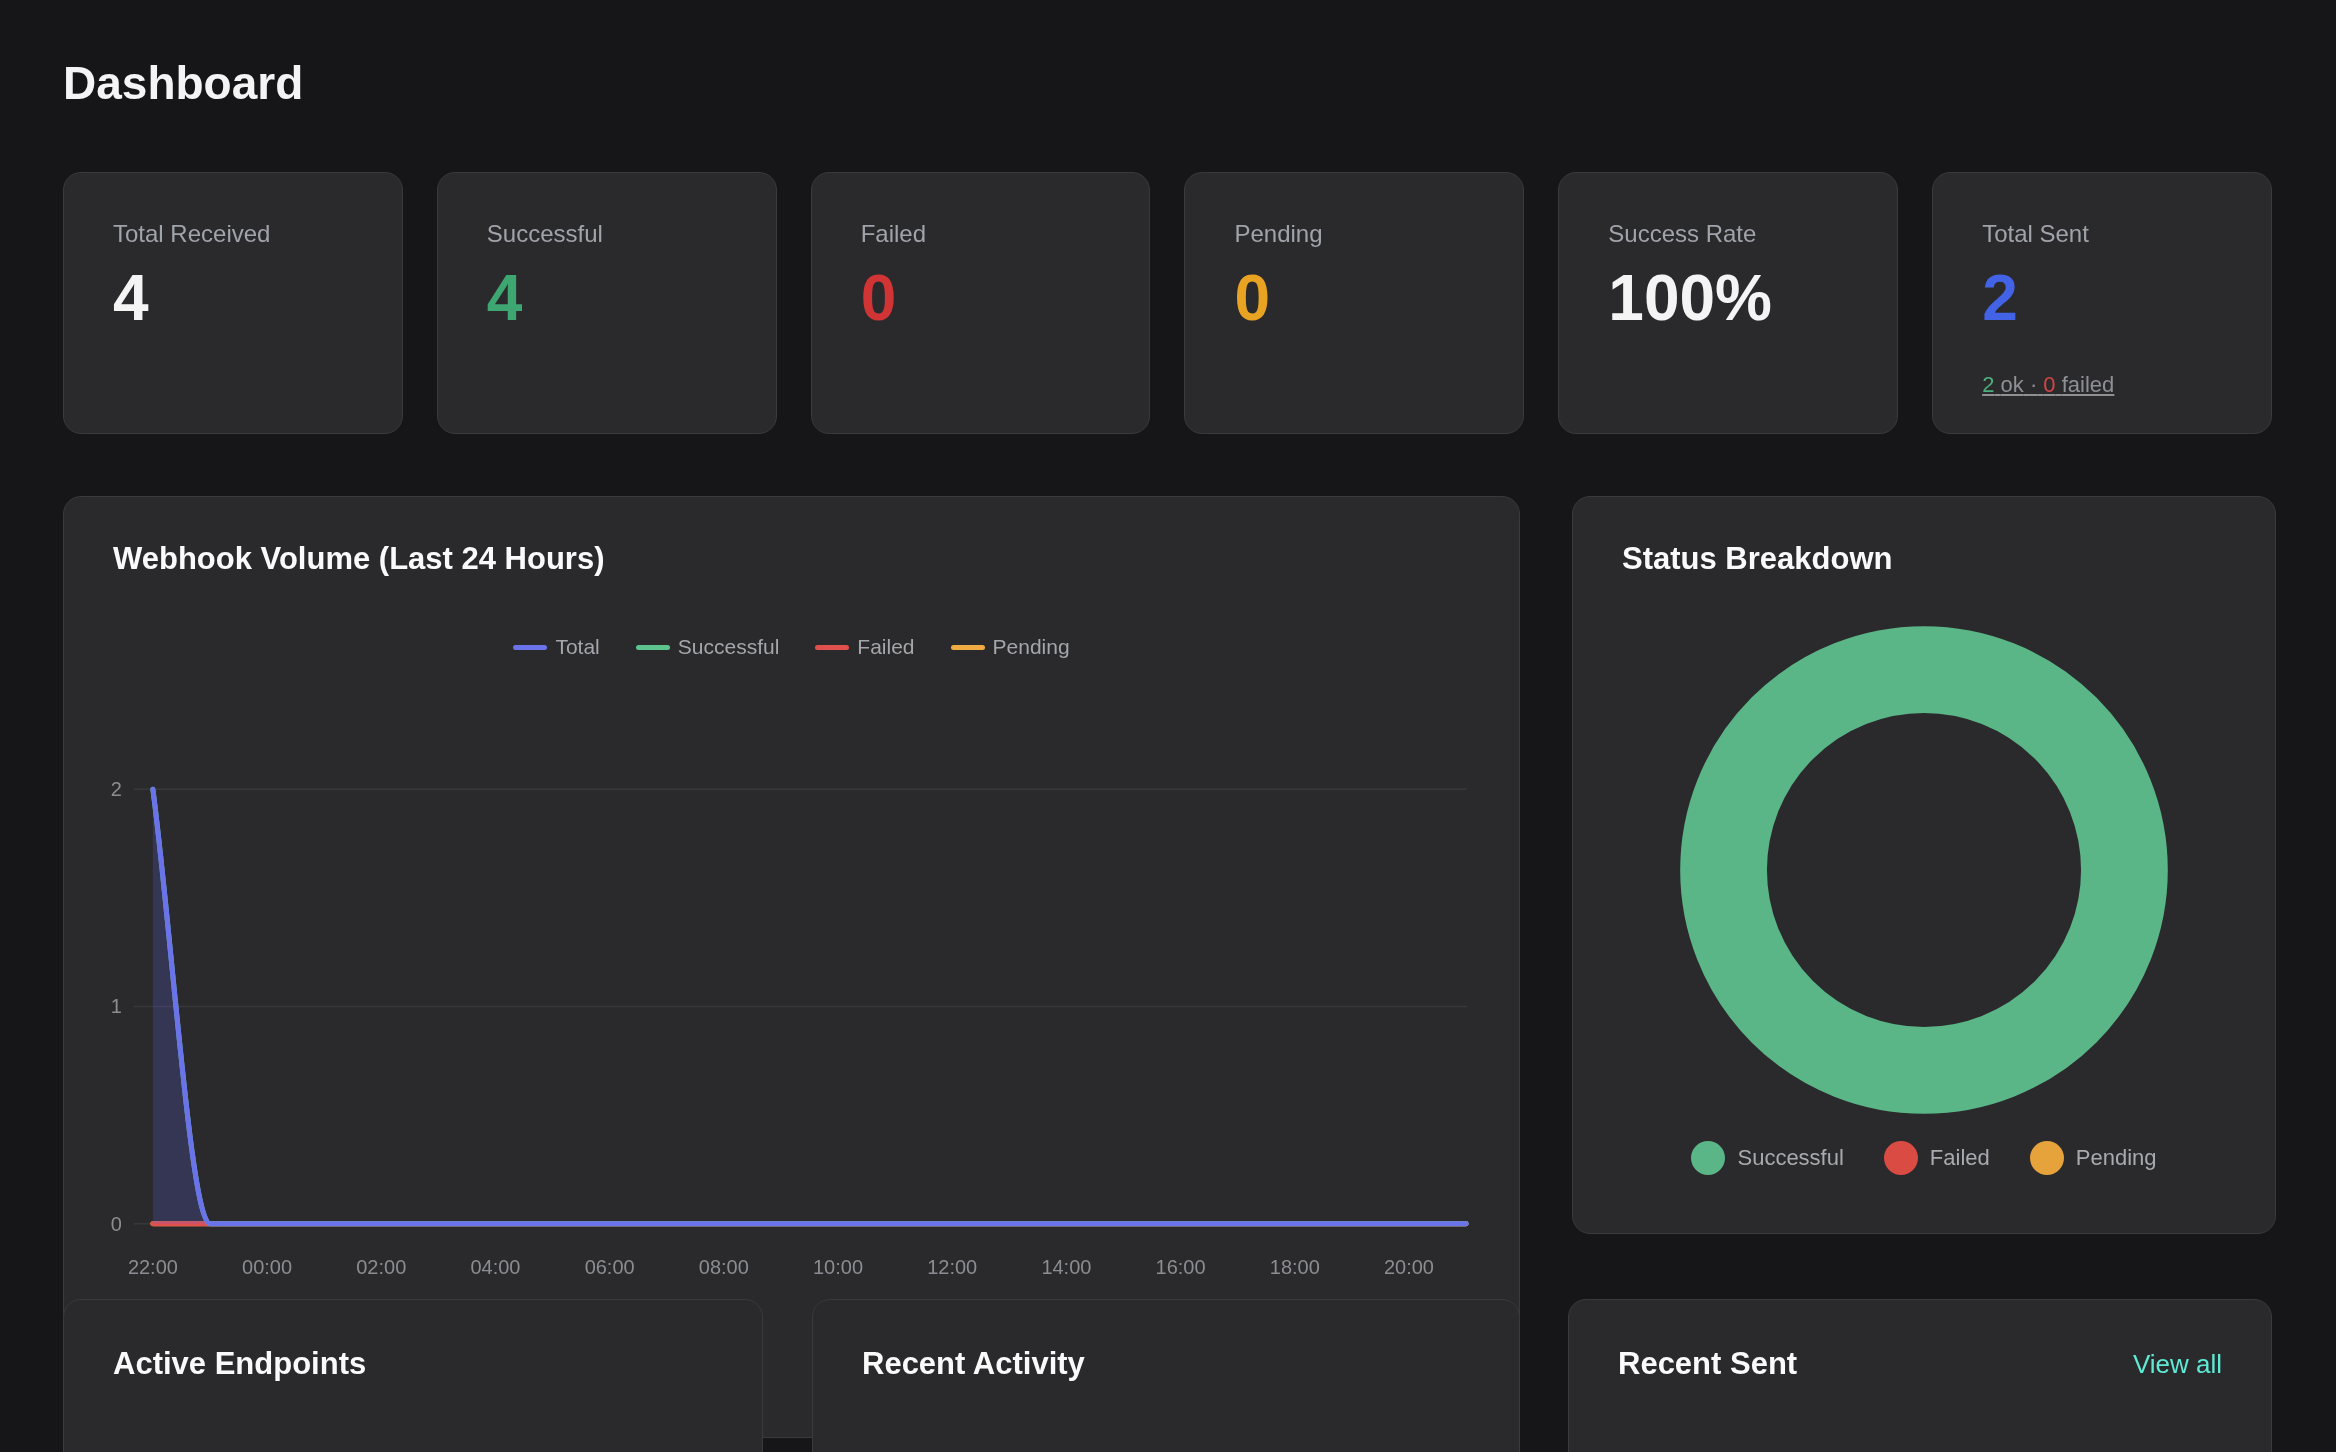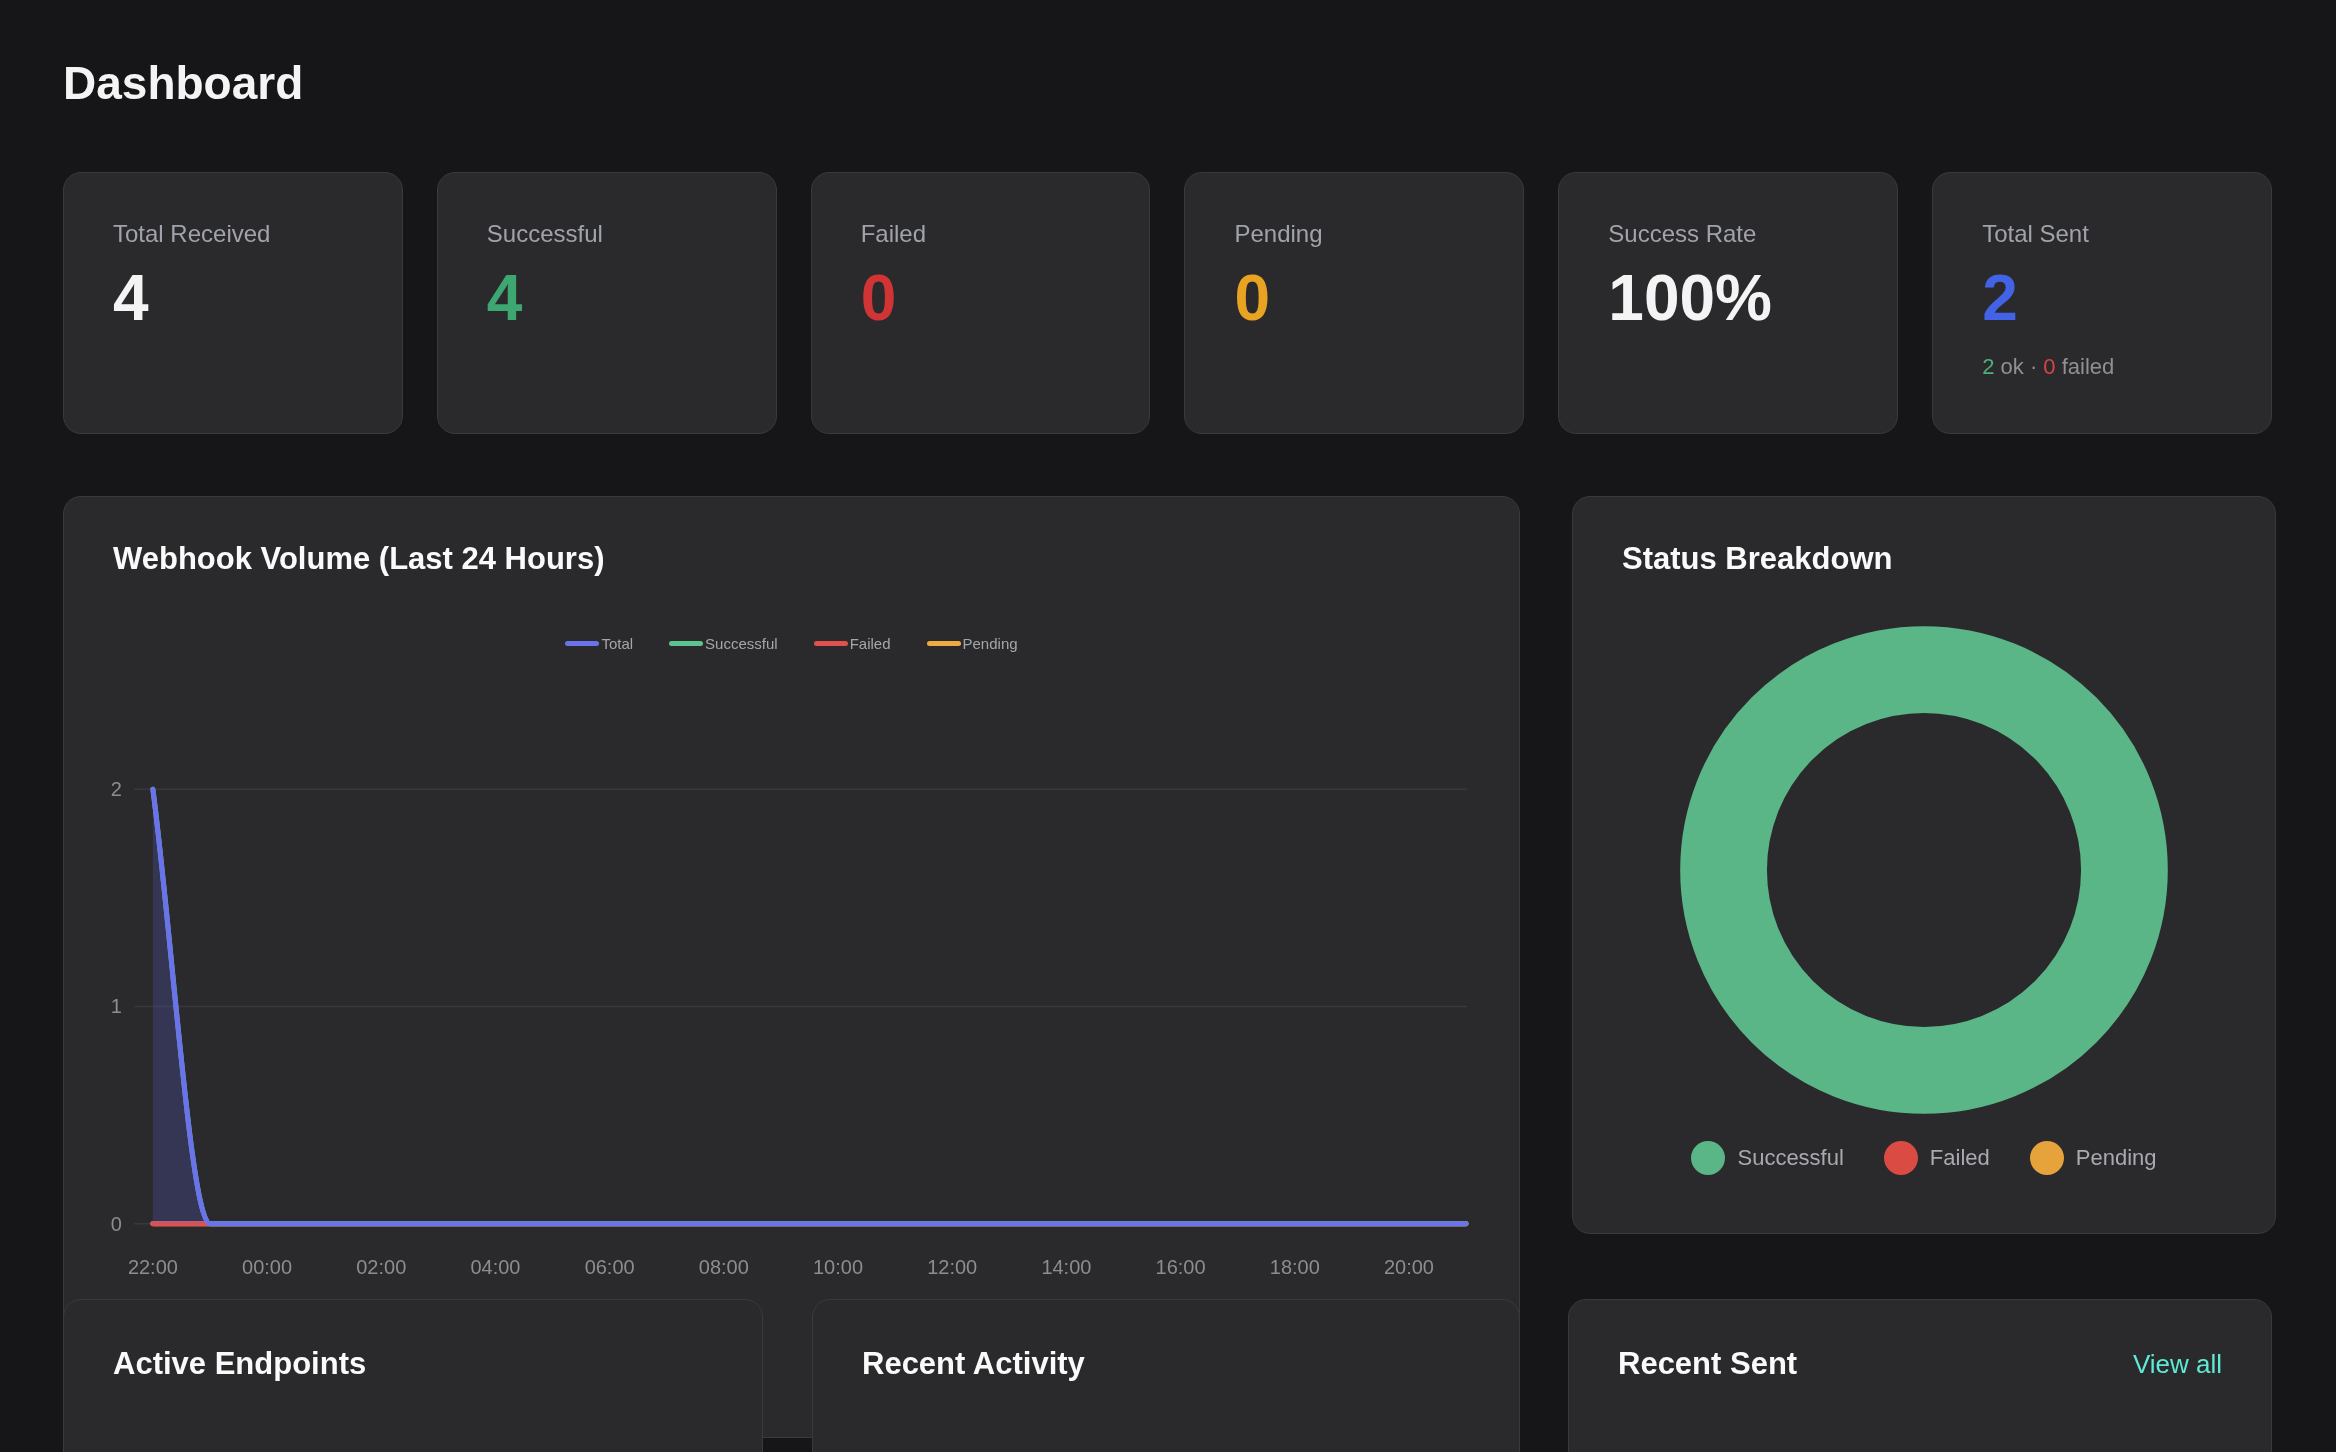--- a/index.html
+++ b/index.html
@@ -14,27 +14,27 @@
     border:1.5px solid #3a3a3e; border-radius:18px;
   }
   #page-title { position:absolute; left:63px; top:56px; font-size:46px; font-weight:700;text-align:center; }
   .stats-row { position:absolute; left:63px; top:172px; width:2209px; height:262px; display:flex; gap:34px; }
   .stat-card {
     position:relative; flex:1; background:#2a2a2d; border:1.5px solid #3a3a3e;
     border-radius:18px; padding:46px 49px;
   }
   .stat-label { font-size:24px; line-height:30px; color:#a1a3aa; }
   .stat-value { font-size:64px; line-height:67px; font-weight:700; margin-top:16px; }
-  .stat-sub { margin-top:22px; font-size:22px; color:#8f9096; }
+  .stat-sub { margin-top:40px; font-size:22px; color:#8f9096;text-decoration:underline; }
   .stat-sub .ok { color:#4caf7c; }
   .stat-sub .fail { color:#d64545; }
   #volume-card { left:63px; top:496px; width:1457px; height:942px; }
   .card-title { position:absolute; left:49px; top:44px; font-size:31px; font-weight:600; color:#fafafa; }
   #volume-legend { position:absolute; left:0; right:0; top:138px; display:flex; justify-content:center; gap:36px; }
-  .vl-item { display:flex; align-items:center; gap:2px; font-size:15px; color:#a4a6ab; }
+  .vl-item { display:flex; align-items:center; gap:8px; font-size:21px; color:#a4a6ab; }
   .vl-swatch { width:34px; height:5px; border-radius:3px; }
   #volume-svg, #donut-svg { position:absolute; inset:0; width:100%; height:100%; }
   #status-card { left:1572px; top:496px; width:704px; height:738px; }
   #status-legend { position:absolute; left:0; right:0; top:644px; display:flex; justify-content:center; gap:40px; }
   .sl-item { display:flex; align-items:center; gap:12px; font-size:22px; color:#a8aaaf; }
   .sl-dot { width:34px; height:34px; border-radius:50%; }
   .bottom-card { top:1299px; height:420px; padding:46px 49px; }
   #ae-card { left:63px; width:700px; }
   #ra-card { left:812px; width:708px; }
   #rs-card { left:1568px; width:704px; display:flex; justify-content:space-between; align-items:flex-start; }

